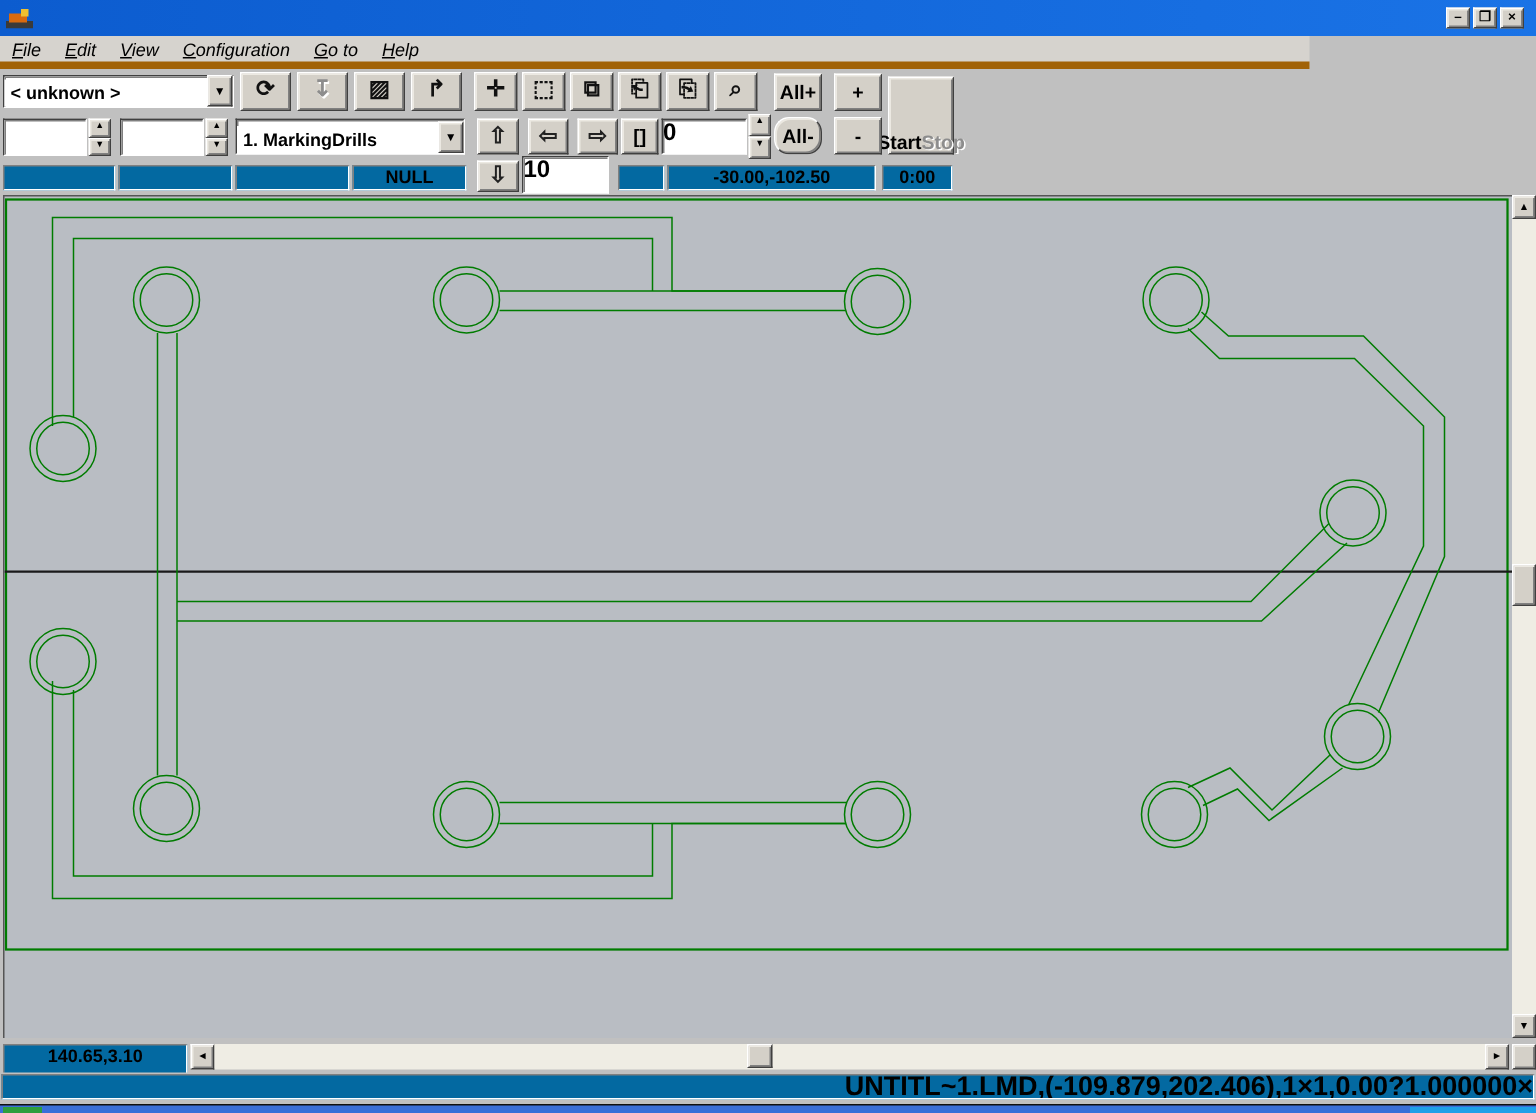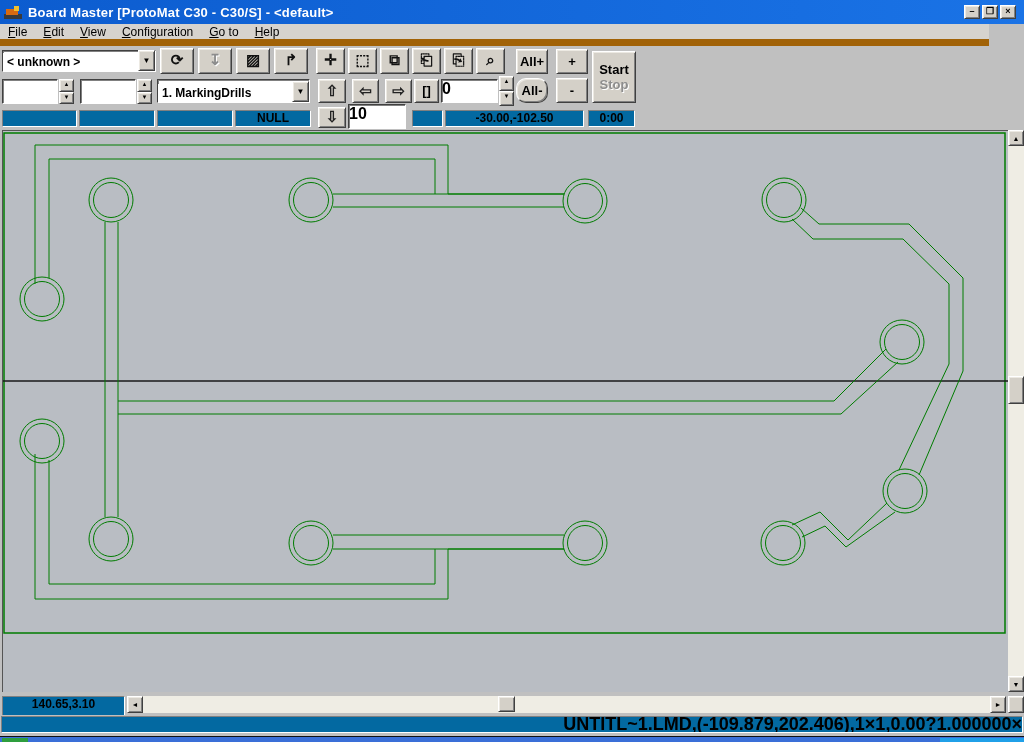--- a/index.html
+++ b/index.html
@@ -13,37 +13,37 @@
   .field  { background:#ffffff; border:1px solid; border-color:#404040 #ffffff #ffffff #404040; box-shadow:inset 1px 1px 0 #808080; }
 
   
   #titlebar { left:0; top:0; width:1024px; height:24px; background:linear-gradient(90deg,#0a54c8,#1168dd); display:flex; align-items:center; }
   #titlebar .title { color:#fff; font-size:13px; margin-left:6px; letter-spacing:0.2px; }
   #app-icon { width:18px; height:14px; margin-left:4px; }
   .winbtn { width:16px; height:14px; font-size:9px; line-height:11px; text-align:center; color:#000; cursor:default; }
   #win-buttons { position:absolute; right:8px; top:5px; display:flex; gap:2px; }
 
   
-  #menubar { left:0; top:24px; width:989px; height:22px; background:#d6d3ce; border-bottom:7px solid #a16207; display:flex; align-items:center; font-weight:normal; }
+  #menubar { left:0; top:24px; width:873px; height:22px; background:#d6d3ce; border-bottom:5px solid #a16207; display:flex; align-items:center; font-weight:normal;font-style:italic; }
   .menu-item { font-size:12px; padding:2px 8px; color:#000; }
   .menu-item u { text-decoration:underline; }
 
   
   #toolbar { left:0; top:46px; width:1024px; height:84px; background:#c0c0c0; }
   .combo { display:flex;align-items:flex-end; }
   .combo .val { flex:1; font-size:12px; padding:2px 4px; color:#000; background:#fff; }
   .drop { width:17px; text-align:center; font-size:8px; line-height:19px; }
   .iconbtn { font-size:15px; line-height:22px; text-align:center; color:#111; }
   .iconbtn.disabled { color:#8d8d8d; text-shadow:1px 1px 0 #fff; }
   .spin { display:flex; flex-direction:column; width:15px; }
   .spin .raised { flex:1; font-size:6px; line-height:9px; text-align:center; padding:0; }
   .cell { font-size:12px; text-align:center; line-height:15px; color:#000; overflow:hidden; }
   .arrowbtn { font-size:15px; line-height:21px; text-align:center; color:#222; }
   .actbtn { font-size:13px; text-align:center; color:#000; }
-  #start-button { display:flex; flex-direction:column; justify-content:center; }
+  #start-button { display:flex; flex-direction:row; justify-content:center;align-items:flex-end; }
   #start-label { font-size:13px; color:#000; }
   #stop-label { font-size:13px; color:#8d8d8d; text-shadow:1px 1px 0 #fff; }
 
   
   #canvas-wrap { left:2px; top:130px; width:1006px; height:562px; background:#b9bdc3; border-left:1px solid #555; border-top:1px solid #555; }
   #pcb-svg { position:absolute; left:0; top:0; }
 
   
   .sb-track { background:#efede4; }
   .sb-btn { font-size:7px; text-align:center; color:#000; }
@@ -57,21 +57,20 @@
 </style>
 </head>
 <body>
 
 <div id="titlebar" class="abs" style="background: linear-gradient(90deg, rgb(12, 92, 207), rgb(26, 115, 230));">
   <svg id="app-icon" viewBox="0 0 18 14">
     <rect x="0" y="9" width="18" height="5" fill="#3a3a3a"></rect>
     <rect x="2" y="4" width="12" height="6" fill="#d86a10"></rect>
     <rect x="10" y="1" width="5" height="5" fill="#f0c030"></rect>
   </svg>
-  <span class="title">Board Master [ProtoMat C30 - C30/S] - &lt;default&gt;</span>
   <div id="win-buttons">
     <div class="winbtn raised">–</div>
     <div class="winbtn raised">❐</div>
     <div class="winbtn raised">×</div>
   </div>
 </div>
 
 <div id="menubar" class="abs">
     <span class="menu-item"><u>F</u>ile</span>
     <span class="menu-item"><u>E</u>dit</span>

